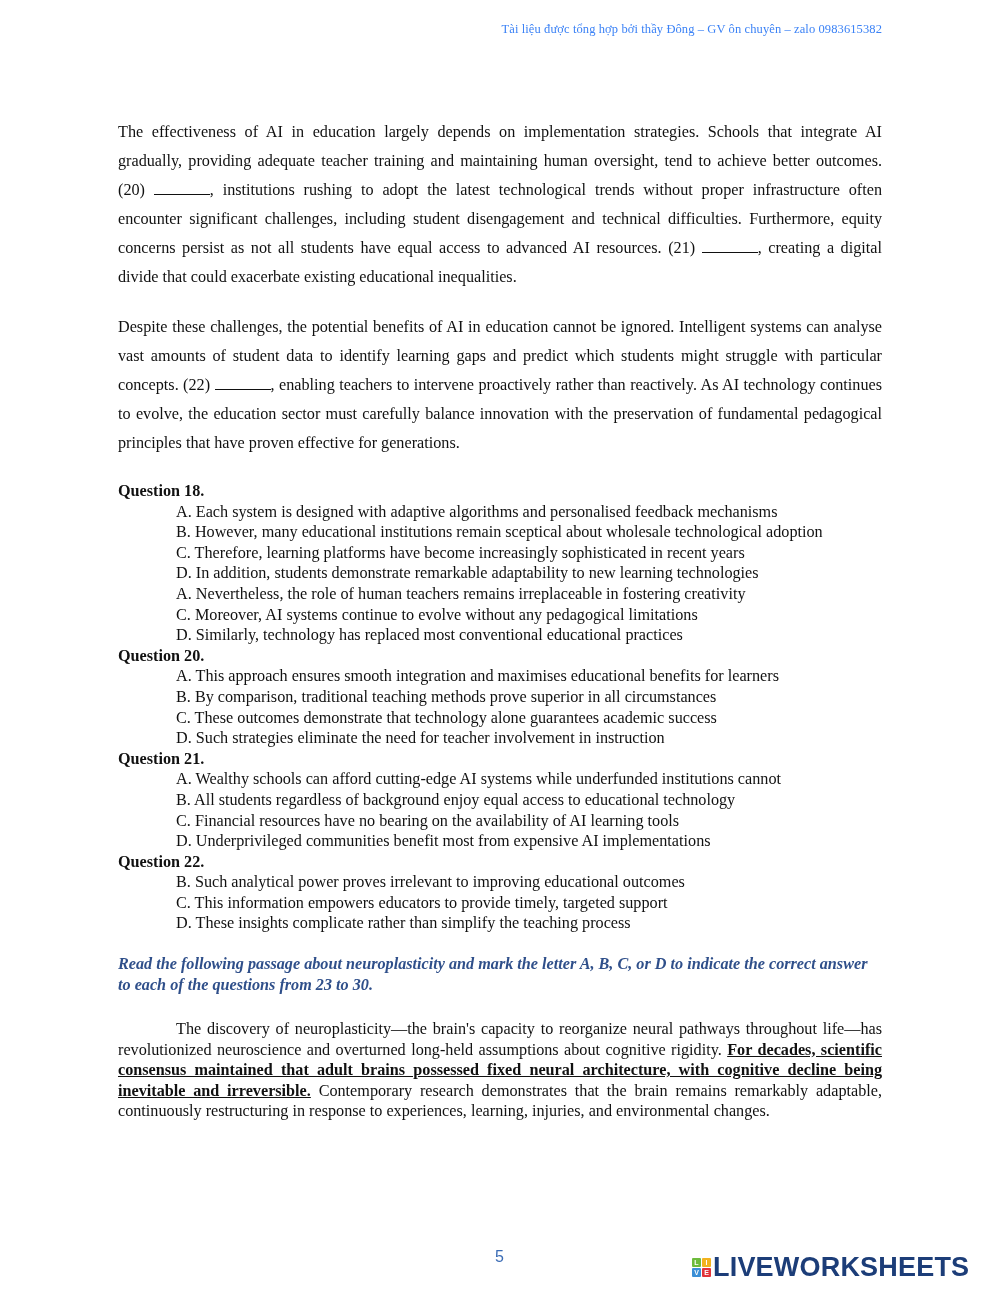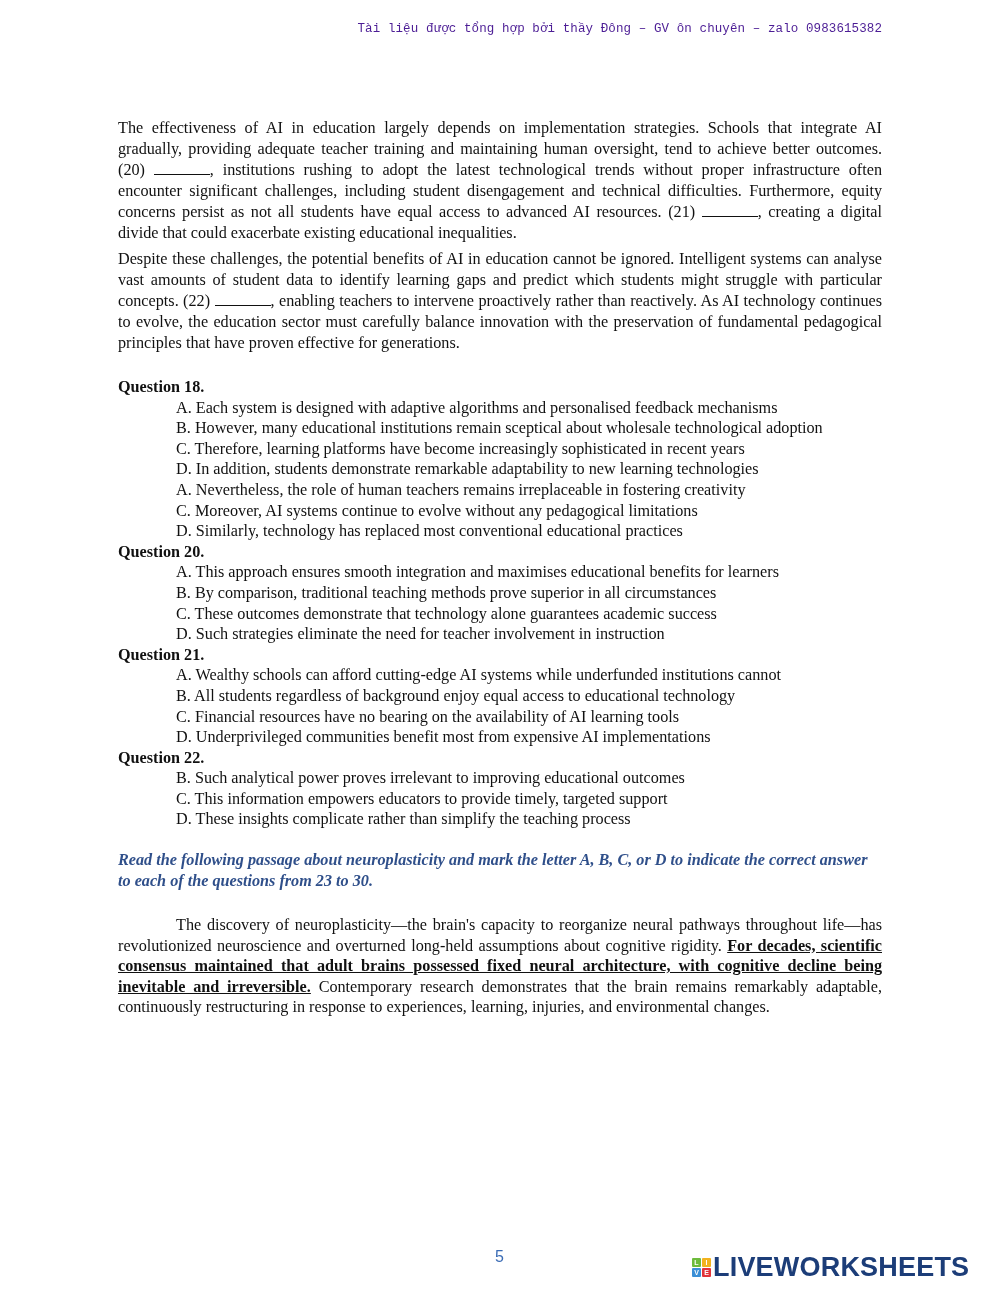--- a/index.html
+++ b/index.html
@@ -1,20 +1,20 @@
 <!DOCTYPE html>
 <html><head>
 <meta charset="utf-8">
 <style>
   html, body { margin: 0; padding: 0; background: #ffffff; }
   body { width: 1000px; height: 1294px; position: relative; overflow: hidden; font-family: "Liberation Serif", serif; color: #111; }
-  .header { position: absolute; top: 22px; right: 118px; font-family: Liberation Mono, monospace; font-size: 12.5px; color: #4c1d95; letter-spacing: 0.1px; }
+  .header { position: absolute; top: 22px; right: 118px; font-family: Liberation Serif, serif; font-size: 12.5px; color: #3b82f6; letter-spacing: 0.1px; }
   .page { position: absolute; left: 118px; width: 764px; top: 118px; }
-  .para { font-size: 16.2px; line-height: 21px; text-align: justify; margin: 0; }
-  .para + .para { margin-top: 5px; }
+  .para { font-size: 16.2px; line-height: 29px; text-align: justify; margin: 0; }
+  .para + .para { margin-top: 21px; }
   .blank { display: inline-block; width: 56px; border-bottom: 1.5px solid #111; height: 12px; vertical-align: baseline; }
   .questions { margin-top: 23px; }
   .q-title { font-weight: bold; font-size: 16.2px; line-height: 20.6px; }
   .opt { font-size: 16.2px; line-height: 20.6px; padding-left: 58px; padding-right: 40px; }
   .instr { margin-top: 20px; font-style: italic; font-weight: bold; color: #2f4f8a; font-size: 16.2px; line-height: 21px; }
   .passage { margin-top: 23px; font-size: 16.2px; line-height: 20.6px; text-align: justify; }
   .passage .indent { display: inline-block; width: 58px; }
   .passage .hl { font-weight: bold; text-decoration: underline; }
   .page-num { position: absolute; top: 1248px; left: 495px; font-family: "Liberation Sans", sans-serif; font-size: 16px; color: #3b6cb5; }
   .logo { position: absolute; top: 1254px; left: 692px; display: flex; align-items: center; }

